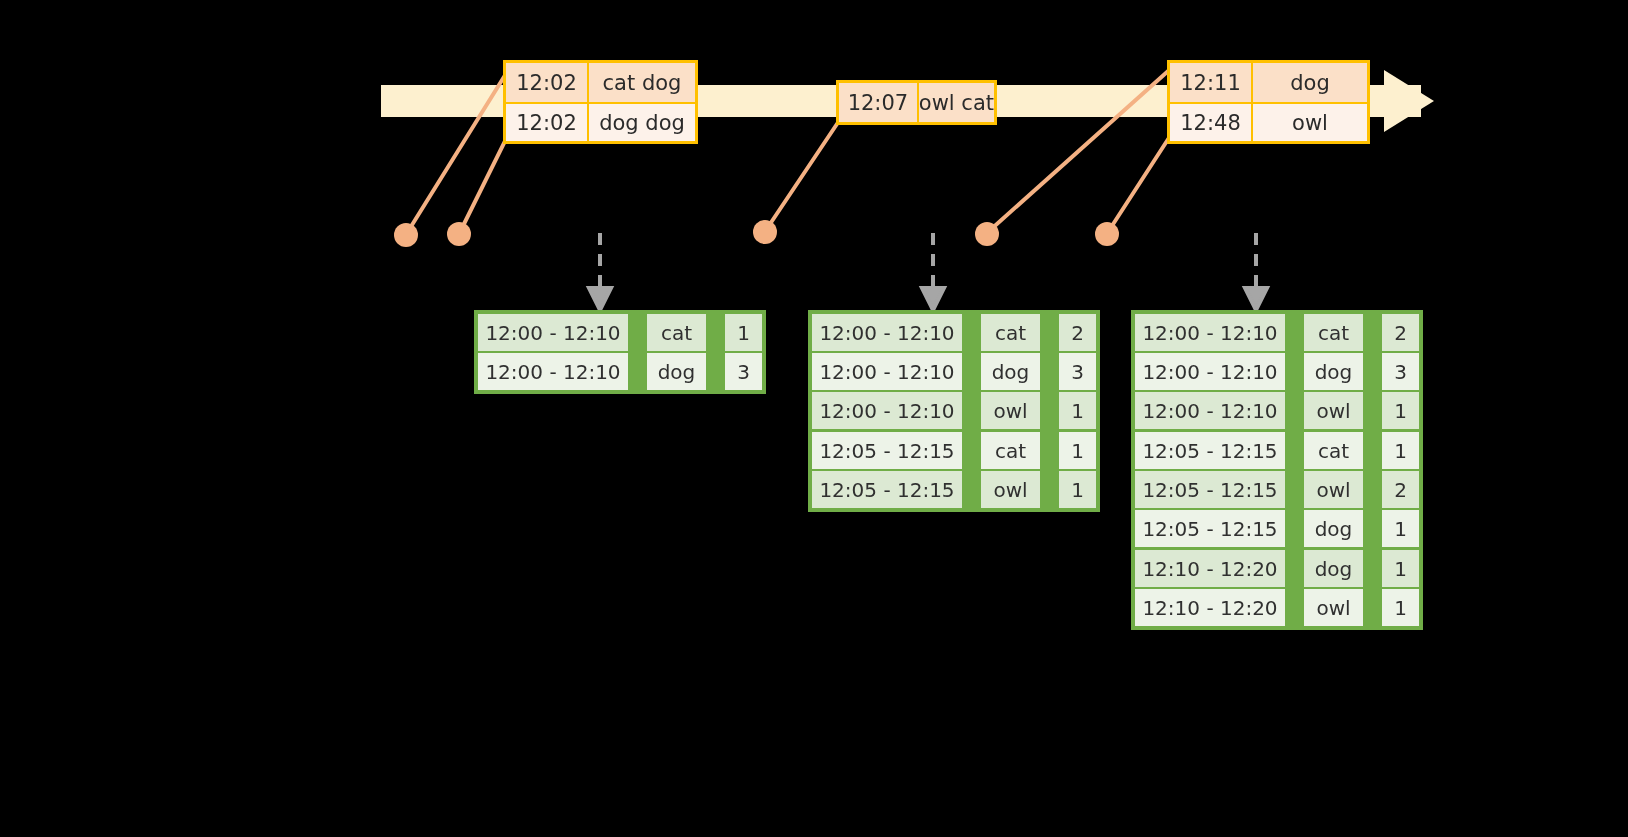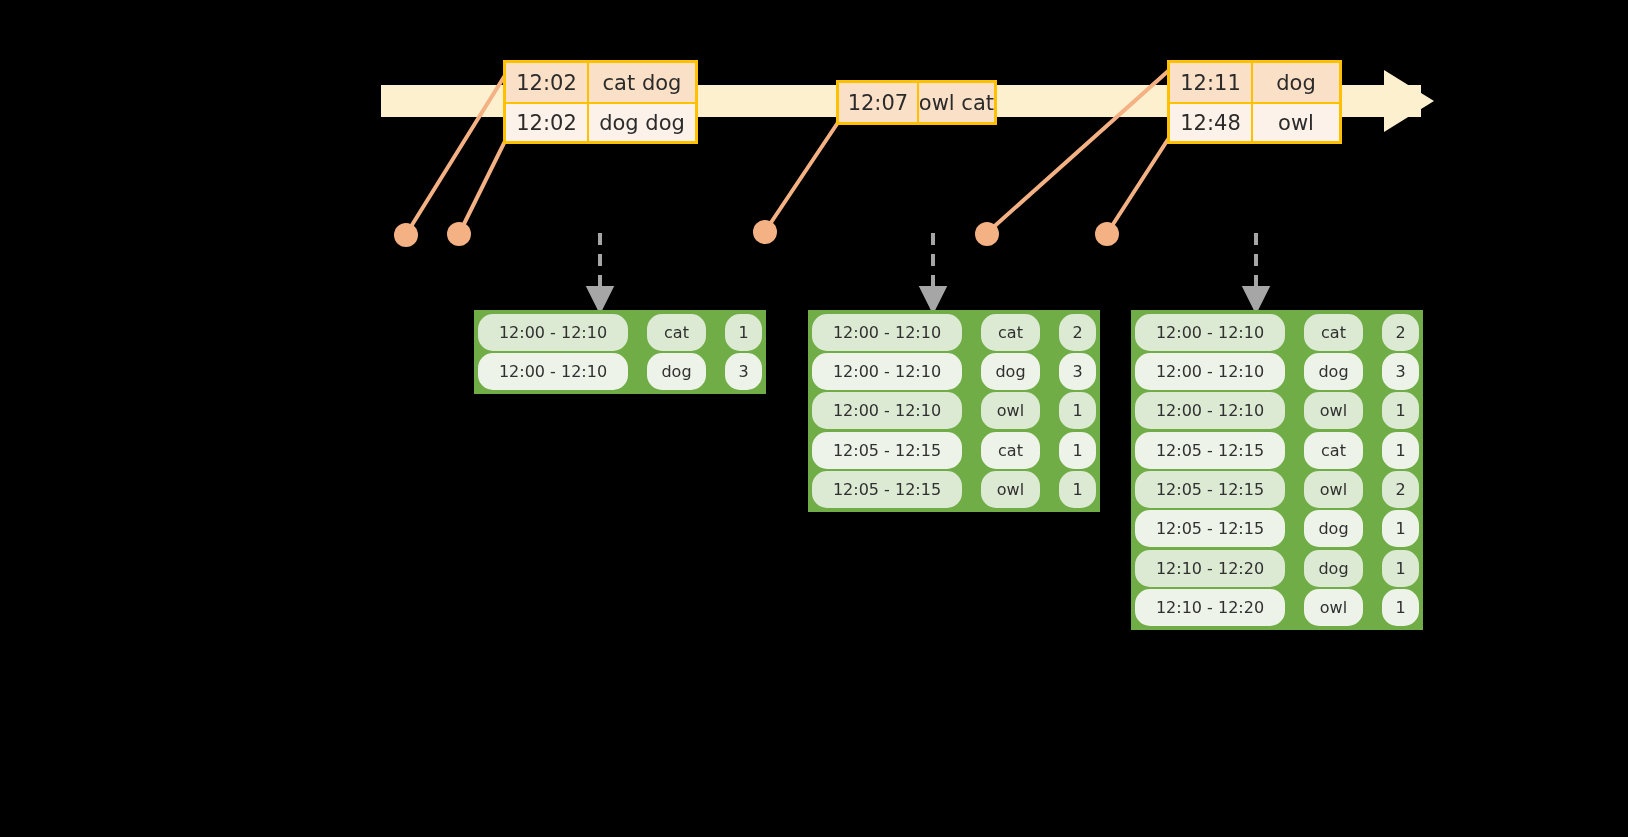--- a/index.html
+++ b/index.html
@@ -73,24 +73,23 @@
   }
   .res-row + .res-row { margin-top: 2px; }
   .res-row.group-end { margin-bottom: 3px; }
   .res-row.shade-dark .res-cell { background: #DCE9D3; }
   .res-row.shade-light .res-cell { background: #EDF3E8; }
   .res-cell {
     display: flex;
     align-items: center;
     justify-content: center;
     box-sizing: border-box;
-    font-size: 16px;
+    font-size: 20px;
     color: #303030;
     white-space: nowrap;
-    border-radius: 15px;
   }
   .res-cell + .res-cell { margin-left: 19px; }
   .res-cell.win  { width: 150px; }
   .res-cell.key  { width: 59px; }
   .res-cell.cnt  { width: 37px; }
 </style>
 </head>
 <body>
 
 <div id="stage">
@@ -144,21 +143,21 @@
     </div>
   </div>
 
   <div class="evt-group" style="left:836px; top:80px; width:161px;">
     <div class="evt-row shade-dark">
       <div class="evt-cell time">12:07</div>
       <div class="evt-cell payload">owl cat</div>
     </div>
   </div>
 
-  <div class="evt-group" style="left:1167px; top:60px; width:175px;">
+  <div class="evt-group" style="left:1167px; top:60px; width:203px;">
     <div class="evt-row shade-dark">
       <div class="evt-cell time">12:11</div>
       <div class="evt-cell payload">dog</div>
     </div>
     <div class="evt-row shade-light">
       <div class="evt-cell time">12:48</div>
       <div class="evt-cell payload">owl</div>
     </div>
   </div>
 

